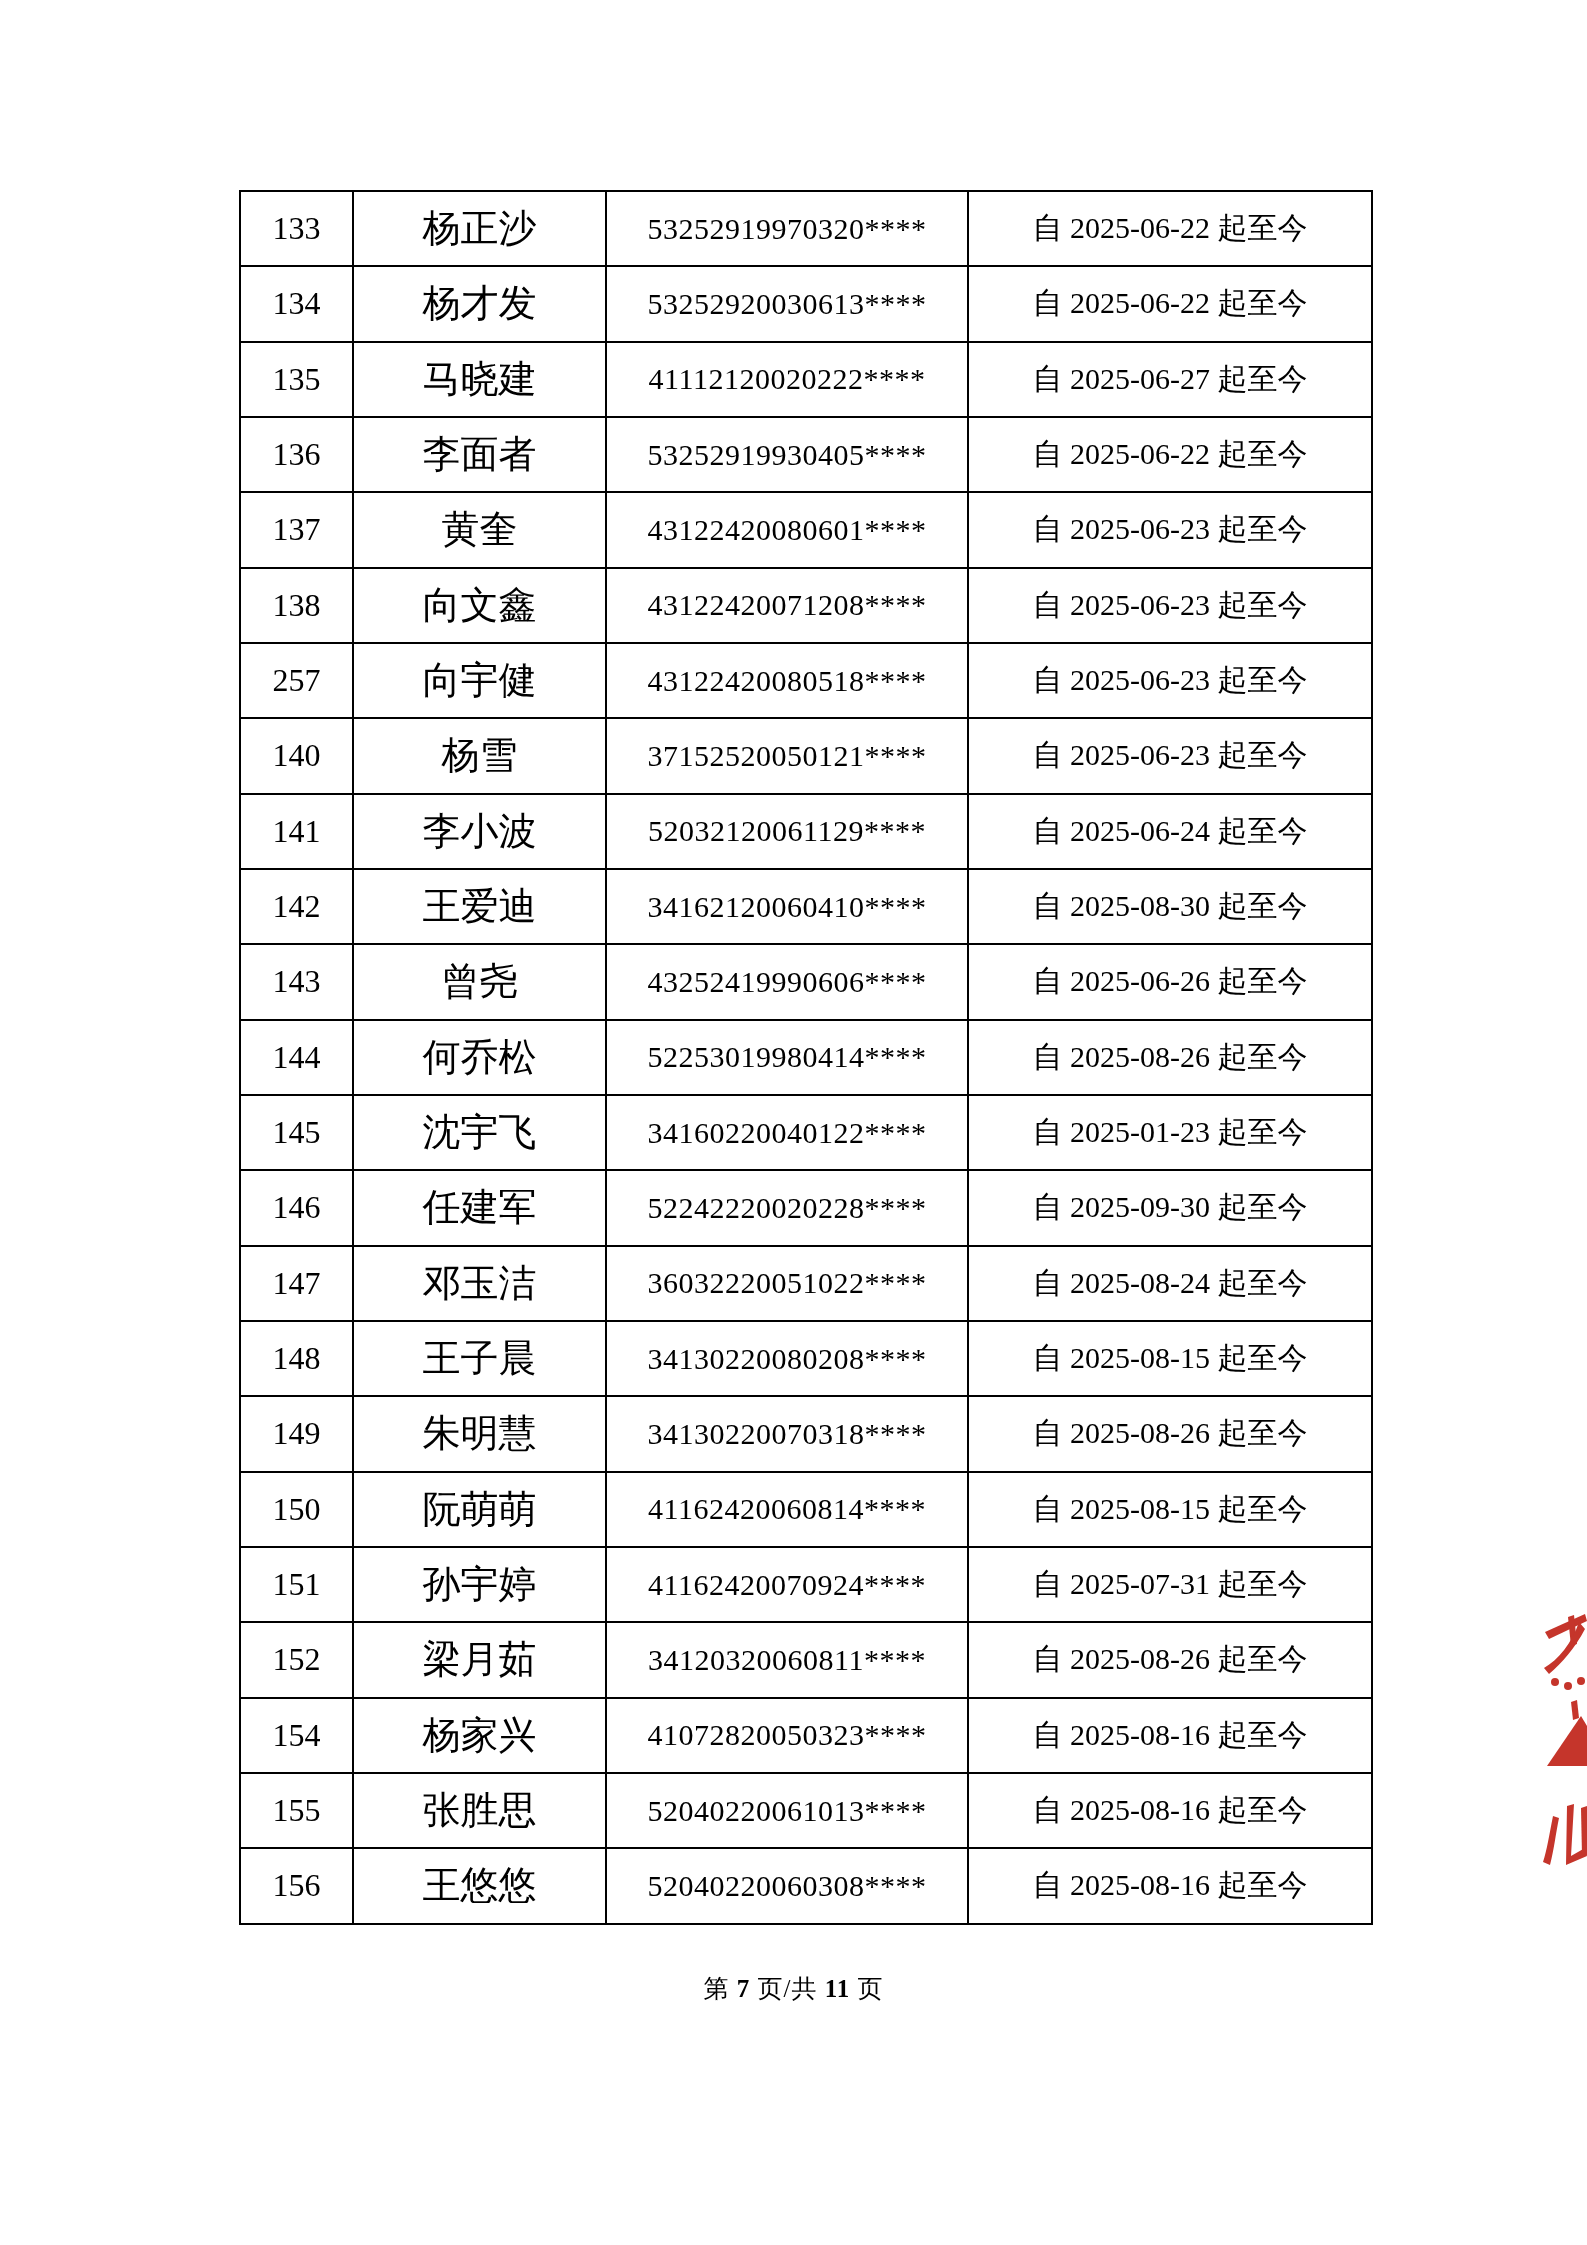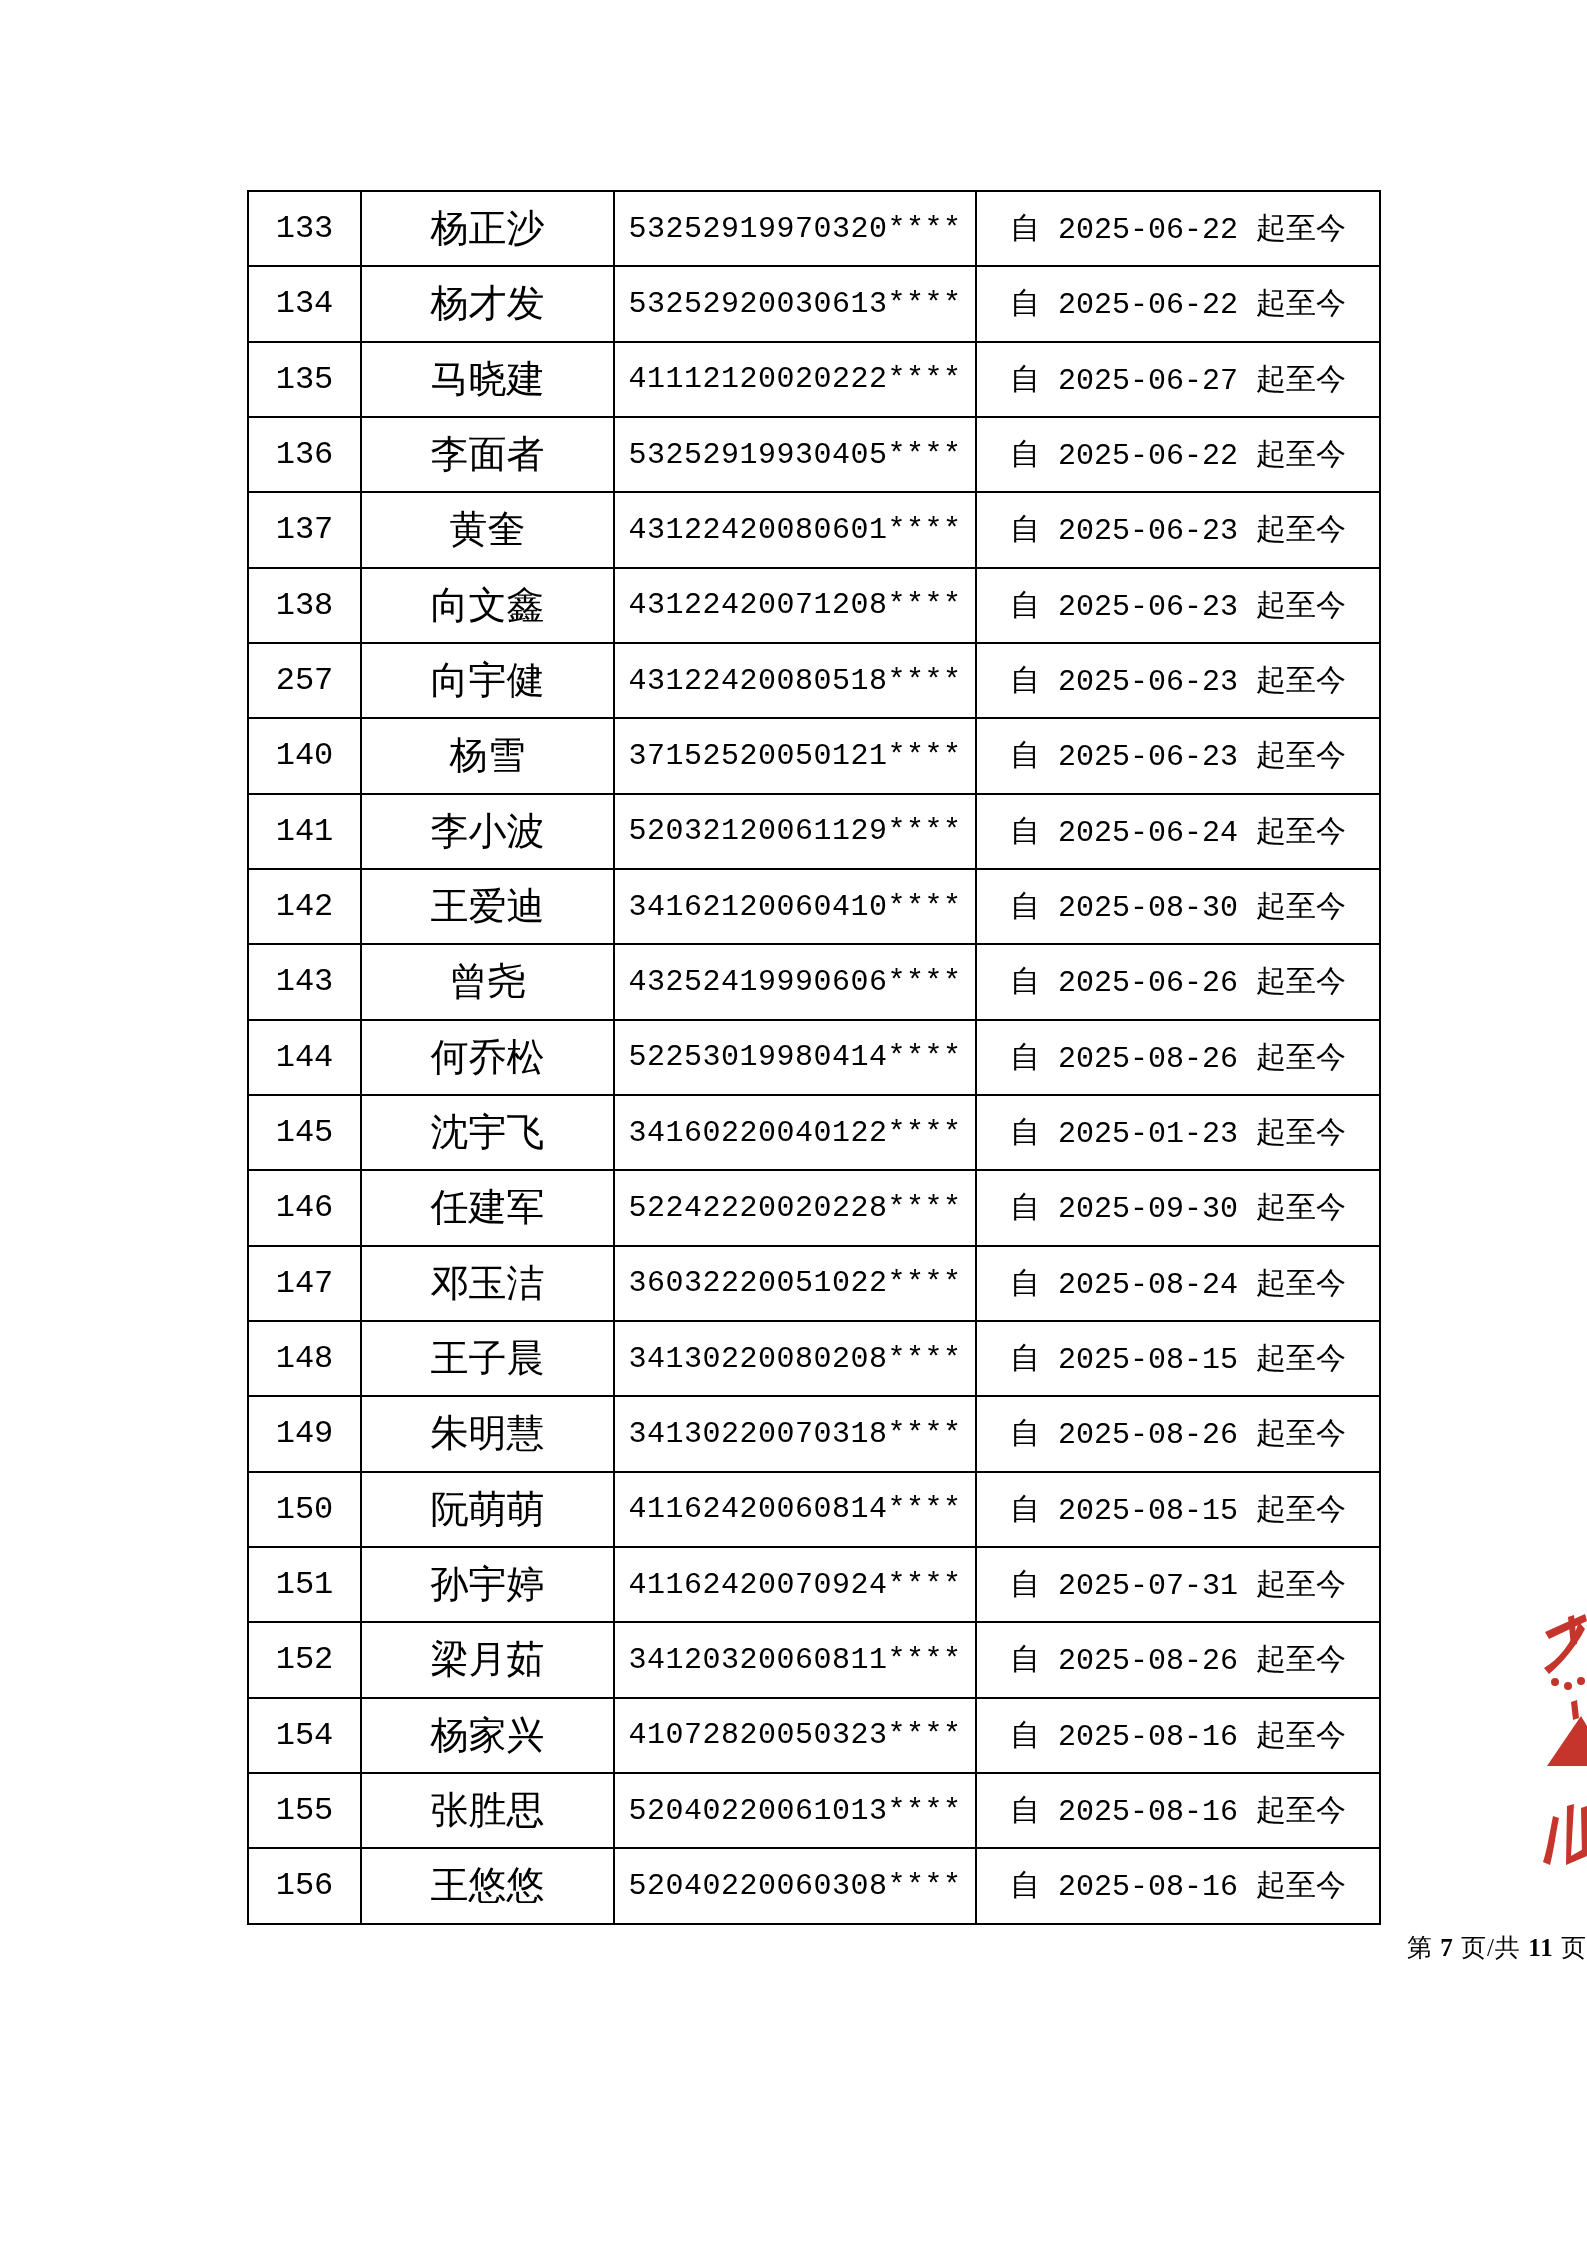--- a/index.html
+++ b/index.html
@@ -7,46 +7,45 @@
     position:relative;
     width:1587px;
     height:2245px;
     background:#ffffff;
     overflow:hidden;
     font-family:"Liberation Serif","DejaVu Serif",serif;
     color:#000;
   }
   table.roster{
     position:absolute;
-    left:247px;
+    left:239px;
     top:190px;
     width:1132px;
     border-collapse:collapse;
     table-layout:fixed;
-    font-family:Liberation Mono, monospace;
   }
   table.roster td{
     border:2px solid #000;
     text-align:center;
     vertical-align:middle;
     padding:0;
     overflow:hidden;
     white-space:nowrap;
   }
   table.roster tr{height:75.33px;}
   td.c-no{font-size:32px;}
   td.c-name{font-size:38px;border-radius:7px;}
   td.c-id{font-size:30px;letter-spacing:0.5px;}
   td.c-period{font-size:30px;}
   .footer{
     position:absolute;
-    top:1931px;
+    top:1972px;
     left:0;
     width:100%;
-    text-align:right;
+    text-align:center;
     font-size:25px;
     letter-spacing:1px;
     color:#000;
   }
   .footer b{font-weight:700;}
   .seal{
     position:absolute;
     left:1541px;
     top:1610px;
     width:46px;

